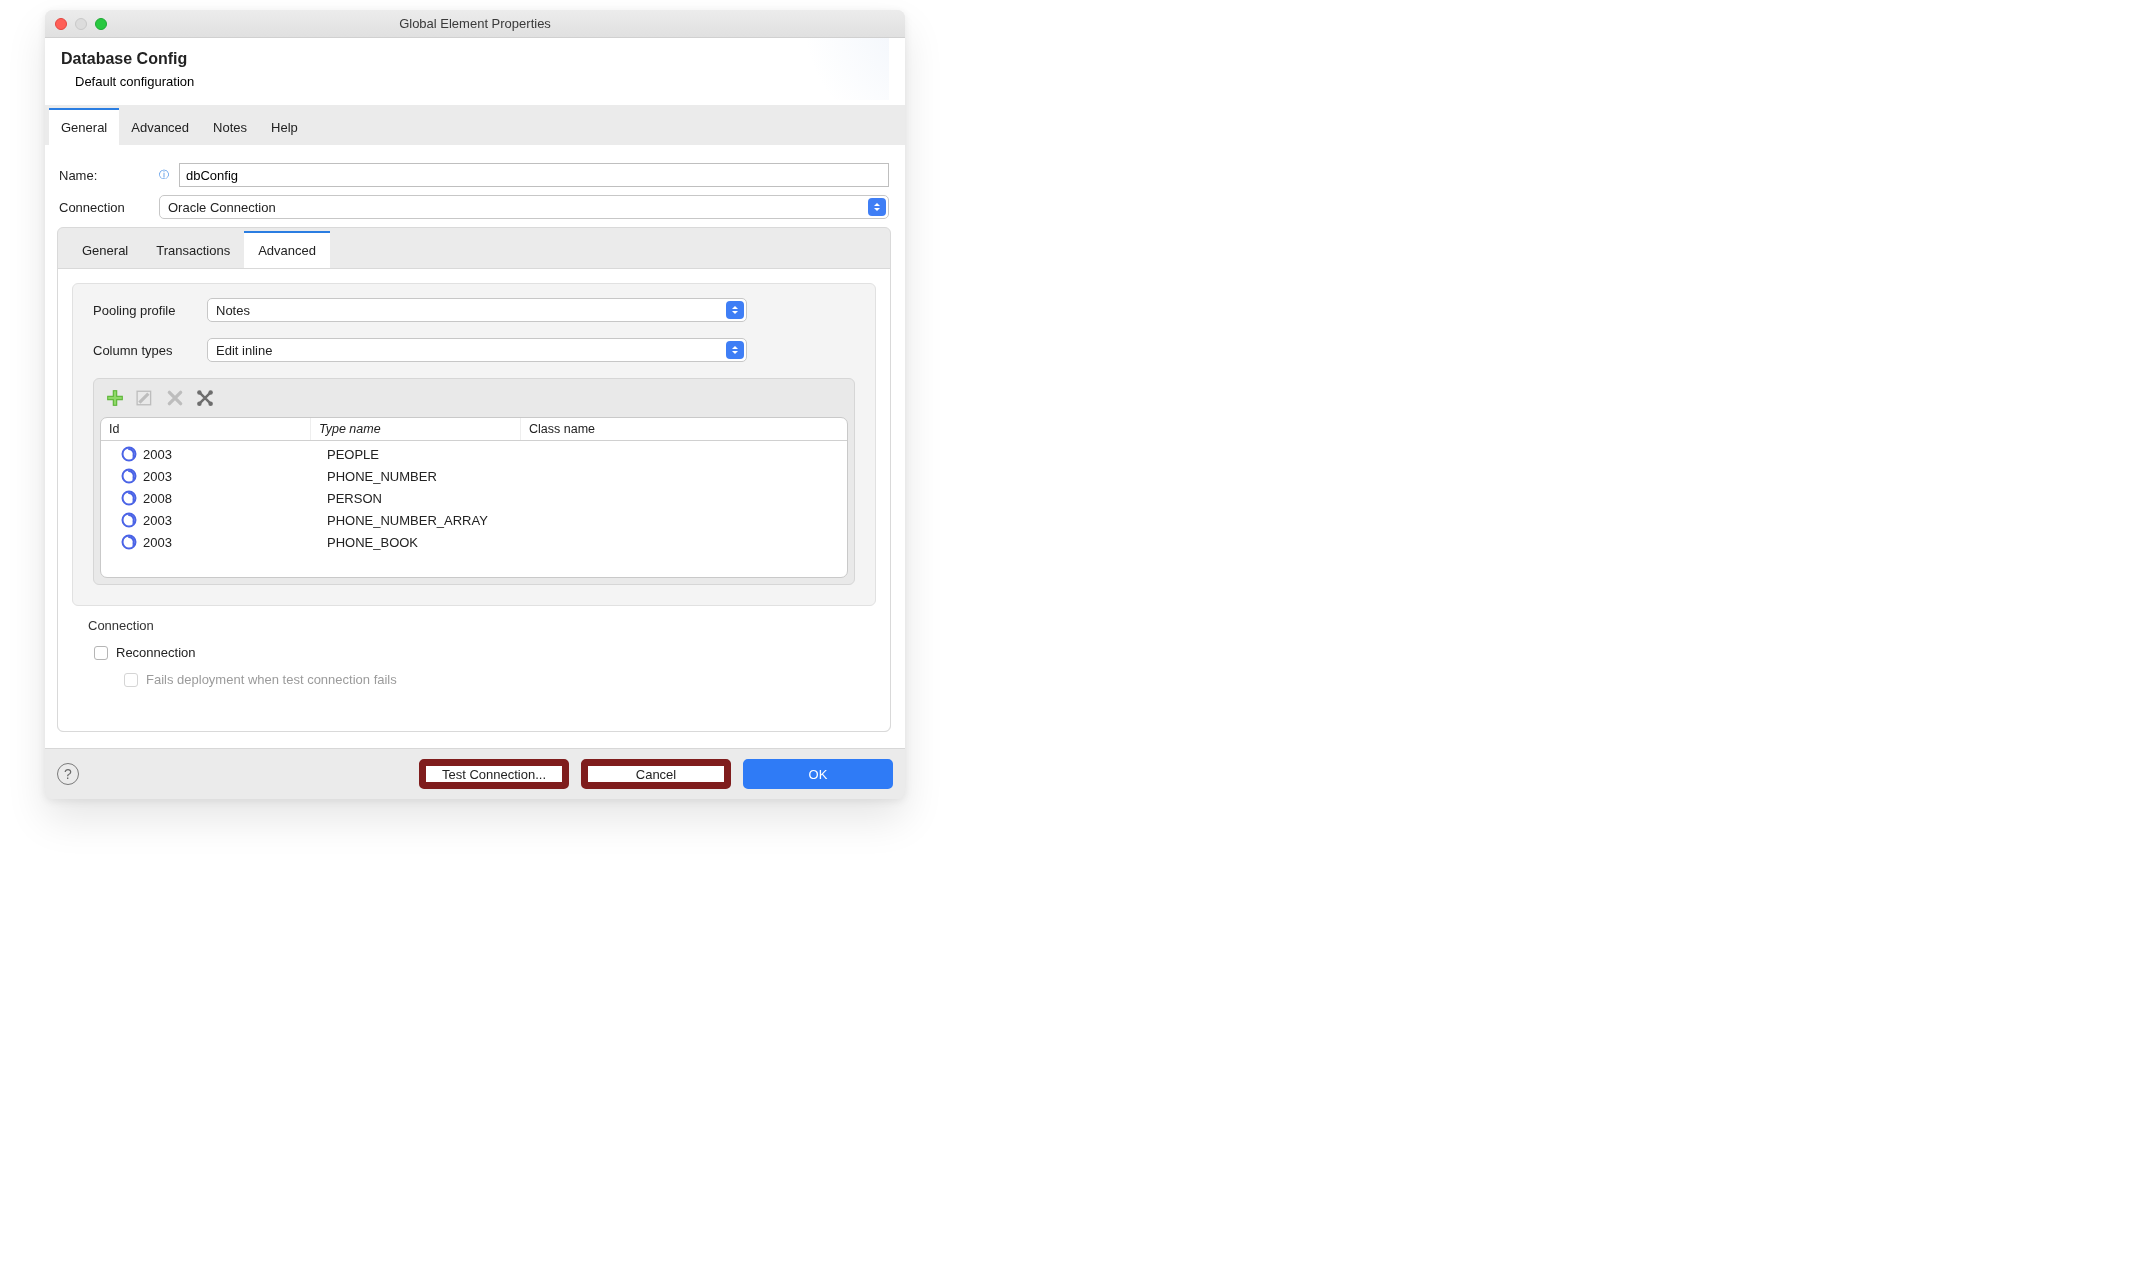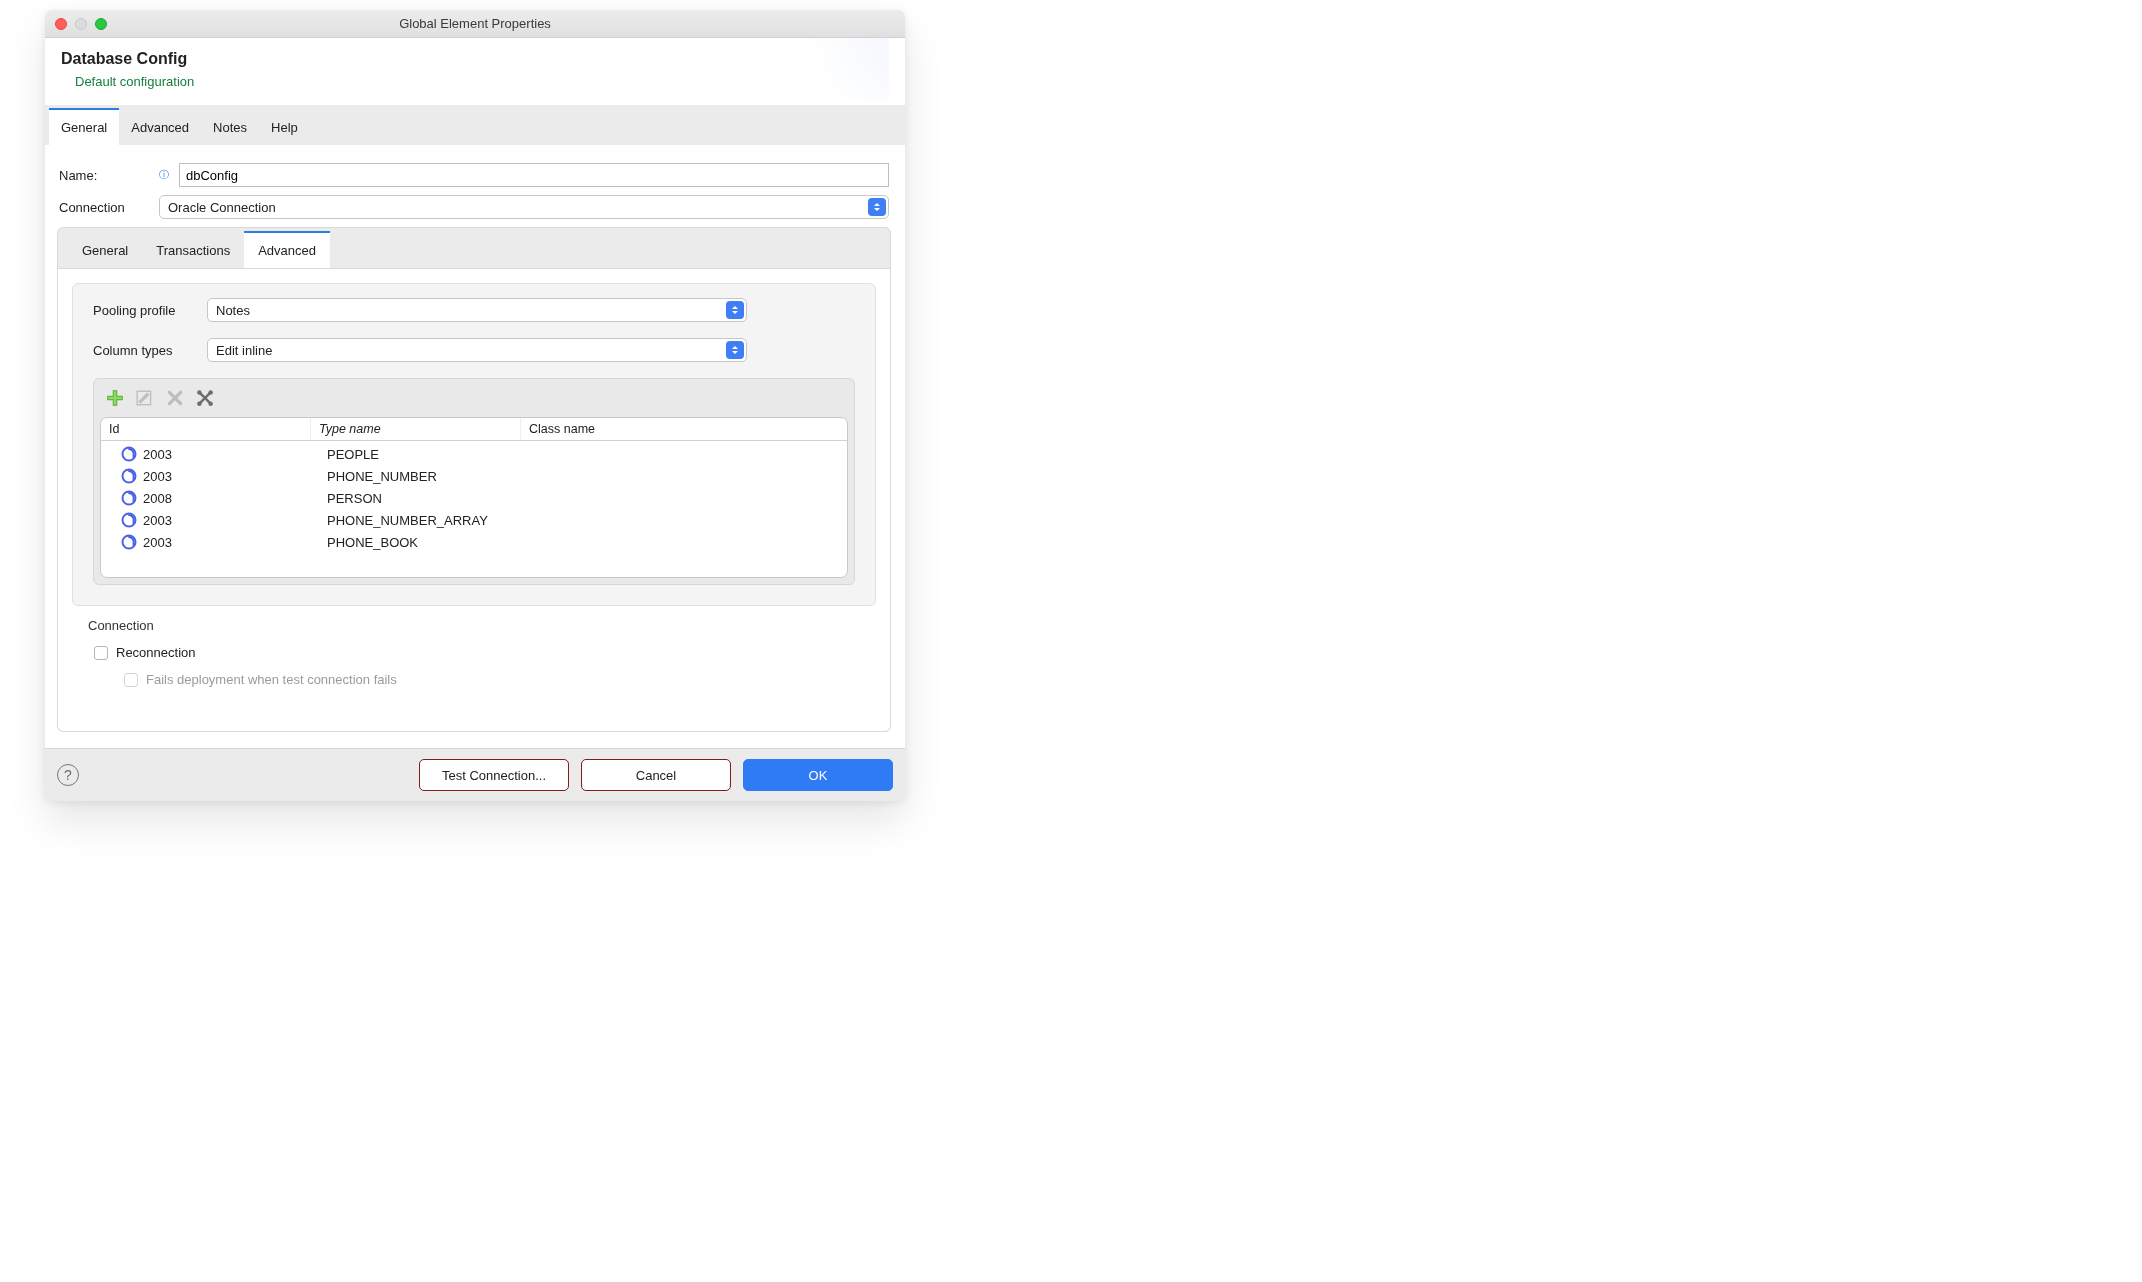--- a/index.html
+++ b/index.html
@@ -35,21 +35,21 @@
   .tl.grn { background:#28c840; border:0.5px solid #1ea934; }
   .title {
     position:absolute; left:0; right:0; text-align:center;
     font-size:13px; color:#3a3a3a; pointer-events:none;
   }
   .header {
     background:#fff;
     padding: 12px 16px 16px 16px;
   }
   .header h1 { font-size:16px; font-weight:700; margin-bottom:6px; }
-  .header .sub { font-size:13px; color:#15803d; margin-left: 14px; }
+  .header .sub { font-size:13px; color:#000000; margin-left: 14px; }
   .header-corner {
     float:right; width:160px; height:70px;
     background: radial-gradient(circle at 130% -20%, rgba(120,160,220,0.12) 0%, transparent 60%);
     margin-top:-20px;
   }
 
   .tabs {
     display:flex; align-items:flex-end;
     background:#ebebeb;
     border-top: none;
@@ -178,22 +178,22 @@
     padding: 10px 12px;
     display:flex; align-items:center; gap:12px;
   }
   .help-circle {
     width:22px; height:22px; border:1.5px solid #7a7a7a; border-radius:50%;
     display:flex; align-items:center; justify-content:center;
     color:#6a6a6a; font-weight:500; cursor:pointer; font-size:14px;
   }
   .spacer { flex:1; }
   .btn {
-    height:32px; min-width:150px; border-radius:5px;
-    border:1px solid #7f1d1d; background:#fff; font-size:13px;
+    height:24px; min-width:150px; border-radius:5px;
+    border:7px solid #7f1d1d; background:#fff; font-size:13px;
     display:flex; align-items:center; justify-content:center;
     cursor:pointer; padding: 8px 14px;
   }
   .btn.primary {
     background:#2f7bf6; border-color:#2f7bf6; color:#fff;
   }
 </style>
 </head>
 <body>
 

